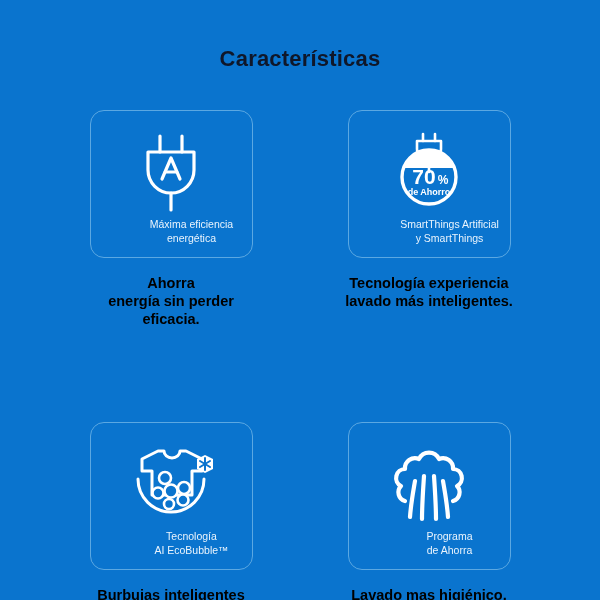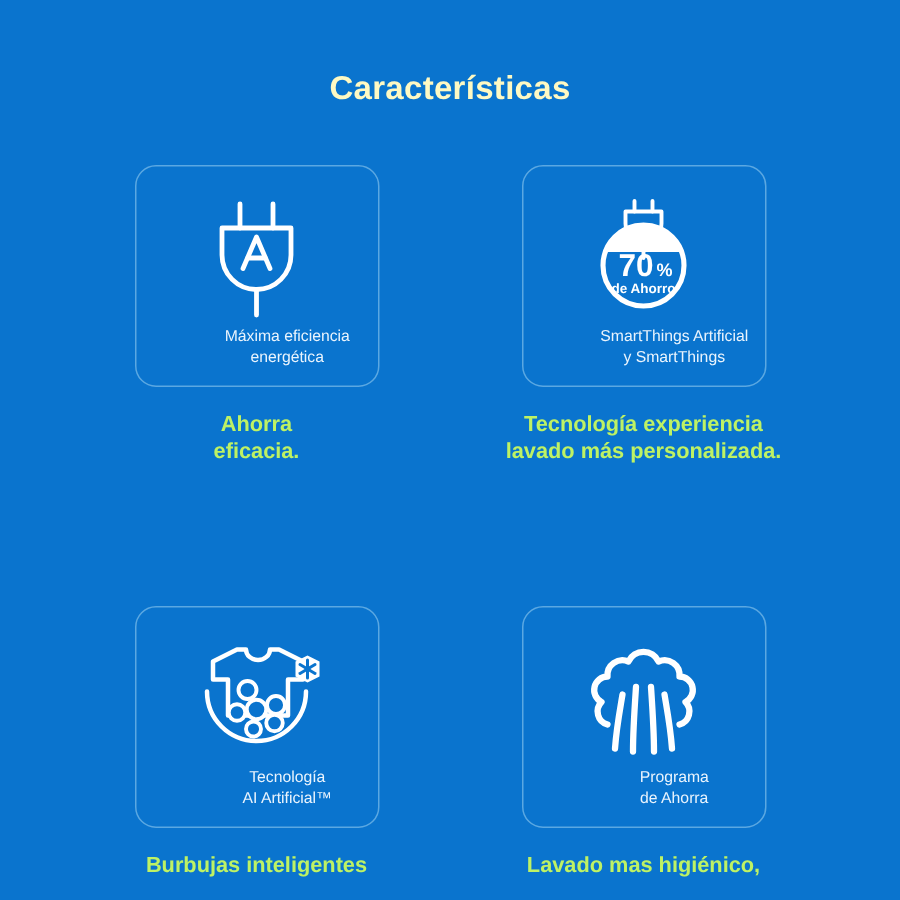--- a/index.html
+++ b/index.html
@@ -18,21 +18,21 @@
     width: 600px;
     height: 600px;
     background: #0a74ce;
   }
   .page-title {
     position: absolute;
     top: 46px;
     left: 0;
     width: 600px;
     text-align: center;
-    color: #fef9c3;
+    color: #0f172a;
     font-size: 22px;
     font-weight: bold;
     letter-spacing: 0.2px;
   }
   .grid {
     position: absolute;
     top: 110px;
     left: 0;
     width: 600px;
   }
@@ -73,21 +73,21 @@
     margin-top: 2px;
     color: #eaf4fd;
     font-size: 10.5px;
     line-height: 14px;
     text-align: center;
     font-weight: normal;
     margin-left: 41px;
   }
   .caption {
     margin-top: 16px;
-    color: #bef264;
+    color: #000000;
     font-size: 14.5px;
     font-weight: bold;
     line-height: 18px;
     text-align: center;
     white-space: nowrap;
   }
   .caption .cl {
     display: block;
   }
   svg { display: block; }
@@ -115,20 +115,21 @@
               <line x1="27.2" y1="40" x2="38.8" y2="40" stroke-linecap="round"></line>
             </svg>
           </div>
           <div class="card-label">
             <span class="ll">Máxima eficiencia</span><br>
             <span class="ll">energética</span>
           </div>
         </div>
         <div class="caption">
           <span class="cl">Ahorra</span>
+          <span class="cl">energía sin perder</span>
           <span class="cl">eficacia.</span>
         </div>
       </div>
 
       <div class="feature">
         <div class="card">
           <div class="icon-box">
             <svg width="74" height="80" viewBox="0 0 74 80" fill="none">
               <g stroke="#ffffff" stroke-width="2.6" fill="none">
                 <line x1="31" y1="2" x2="31" y2="9" stroke-linecap="round"></line>
@@ -143,21 +144,21 @@
               <text x="37" y="63" text-anchor="middle" fill="#ffffff" font-family="Liberation Sans, sans-serif" font-size="9" font-weight="bold">de Ahorro</text>
             </svg>
           </div>
           <div class="card-label">
             <span class="ll">SmartThings Artificial</span><br>
             <span class="ll">y SmartThings</span>
           </div>
         </div>
         <div class="caption">
           <span class="cl">Tecnología experiencia</span>
-          <span class="cl">lavado más personalizada.</span>
+          <span class="cl">lavado más inteligentes.</span>
         </div>
       </div>
 
     </div>
 
     <div class="row row-2">
 
       <div class="feature">
         <div class="card">
           <div class="icon-box">
@@ -179,21 +180,21 @@
                 <g stroke="#0a74ce" stroke-width="2" stroke-linecap="round">
                   <line x1="77" y1="13" x2="77" y2="25"></line>
                   <line x1="72" y1="16" x2="82" y2="22"></line>
                   <line x1="82" y1="16" x2="72" y2="22"></line>
                 </g>
               </g>
             </svg>
           </div>
           <div class="card-label">
             <span class="ll">Tecnología</span><br>
-            <span class="ll">AI Artificial™</span>
+            <span class="ll">AI EcoBubble™</span>
           </div>
         </div>
         <div class="caption">
           <span class="cl">Burbujas inteligentes</span>
 
         </div>
       </div>
 
       <div class="feature">
         <div class="card">

